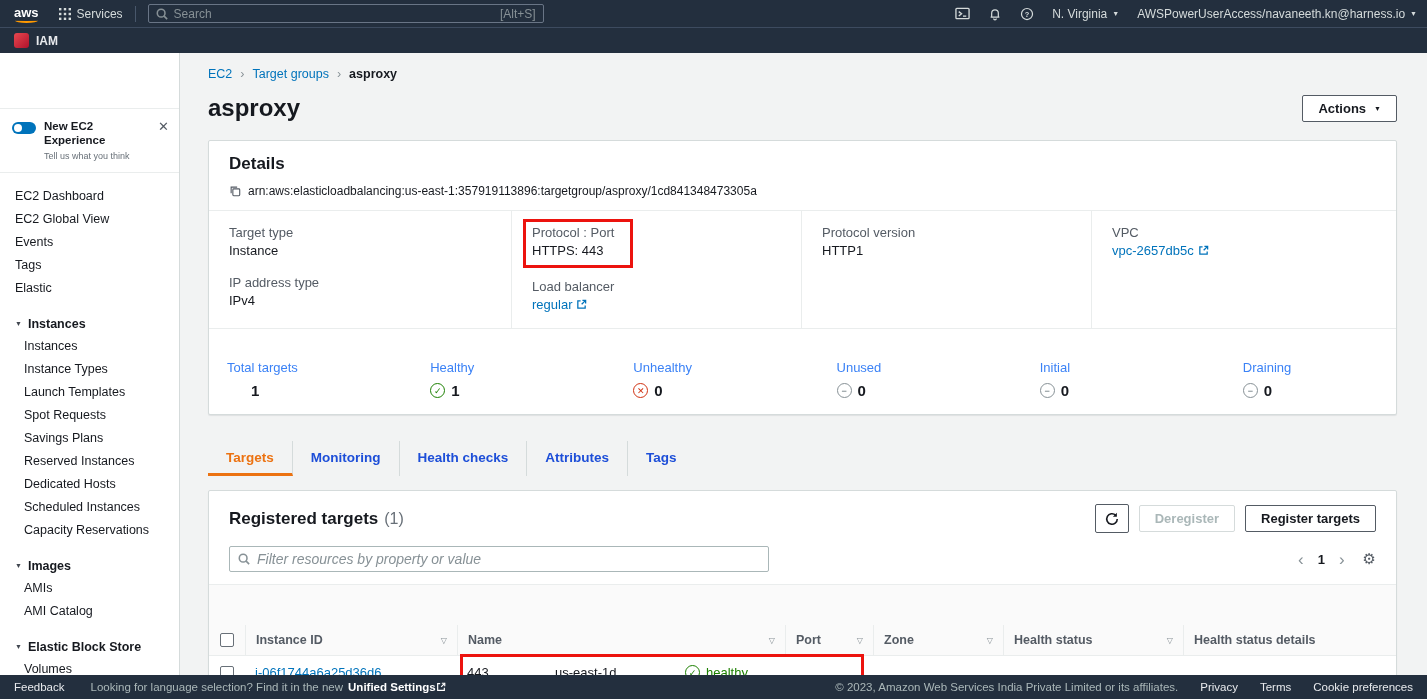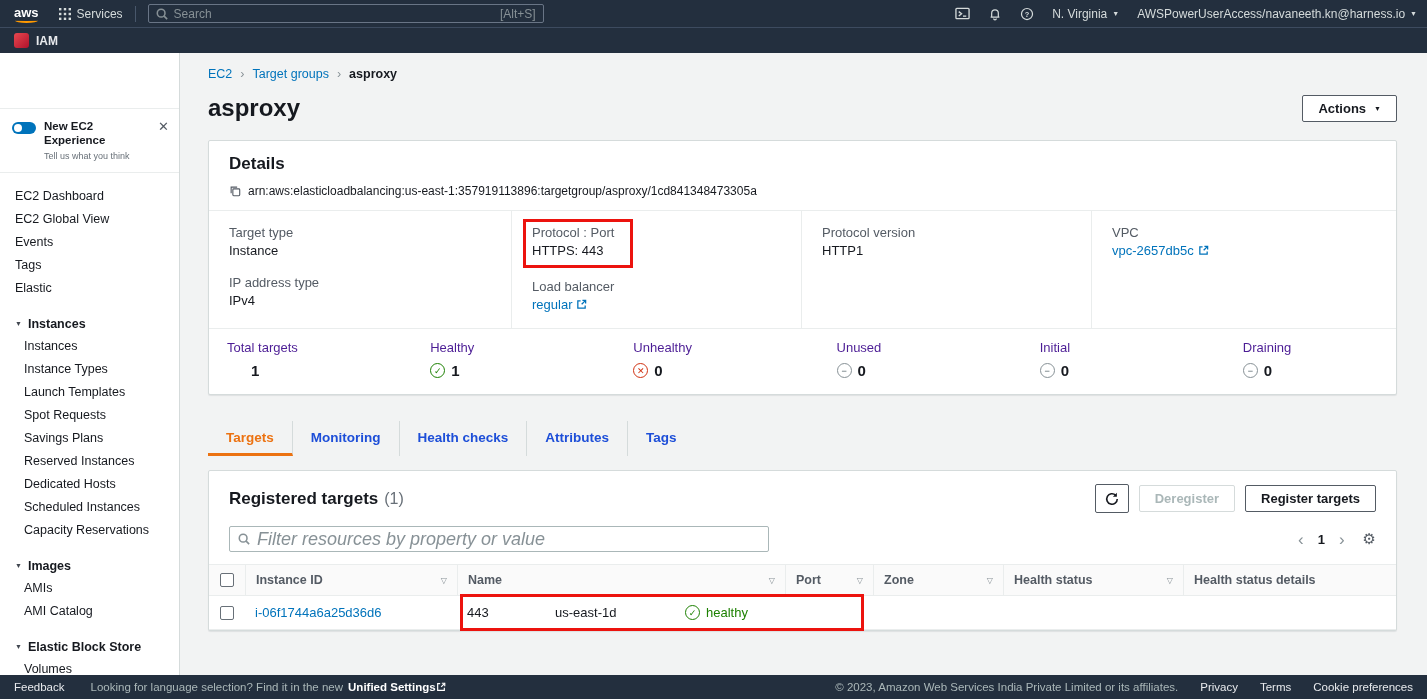--- a/index.html
+++ b/index.html
@@ -67,21 +67,21 @@
   .dcol + .dcol { border-left:1px solid #eaeded; }
   .dcol1 { width:302px; } .dcol2 { width:290px; } .dcol3 { width:290px; } .dcol4 { flex:1; }
   .f-label { color:#545b64; font-size:13px; }
   .f-value { margin-top:3px; font-size:13px; }
   .link { color:#0073bb; cursor:pointer; display:inline-flex; align-items:center; gap:4px; }
   .ann-box { display:inline-block; border:3px solid #ec130e; padding:3px 16px 7px 6px; margin:-6px 0 -6px -9px; }
 
   .stats-row { display:flex; border-top:1px solid #eaeded; padding:11px 0 15px; }
   .stat { flex:1; padding-left:50px; }
   .stat:first-child { padding-left:18px; }
-  .stat-label { color:#4c1d95; font-size:13px; }
+  .stat-label { color:#3b82f6; font-size:13px;margin-top:20px; }
   .stat-value { margin-top:7px; display:flex; align-items:center; gap:6px; font-size:15px; font-weight:bold; }
   .stat-value.no-icon { padding-left:24px; }
   .circ { width:15px; height:15px; border-radius:50%; border:1px solid currentColor; display:inline-flex; align-items:center; justify-content:center; font-size:9px; font-weight:bold; flex-shrink:0; }
   .c-green { color:#1d8102; } .c-red { color:#d13212; } .c-gray { color:#879196; }
 
   
   .tabs { margin-top:26px; display:flex; }
   .tab { padding:9px 18px 11px; font-size:13.5px; font-weight:bold; color:#1d4ed8; border-right:1px solid #d5dbdb; cursor:pointer; }
   .tab:last-child { border-right:none; }
   .tab.active { color:#ec7211; border-bottom:3px solid #ec7211; padding-bottom:8px; }
@@ -89,30 +89,30 @@
   
   .targets-card { margin-top:14px; }
   .panel-head { display:flex; align-items:center; padding:13px 20px 11px; }
   .panel-title { font-size:17px; font-weight:bold; }
   .panel-count { color:#687078; font-weight:normal; font-size:16px; margin-left:6px; }
   .panel-actions { margin-left:auto; display:flex; gap:10px; align-items:center; }
   .icon-btn { width:34px; height:29px; border:1px solid #545b64; border-radius:2px; background:#fff; display:flex; align-items:center; justify-content:center; cursor:pointer; }
 
   .filter-row { display:flex; align-items:center; padding:2px 20px 12px; }
   .filter-box { width:540px; height:26px; border:1px solid #aab7b8; border-radius:2px; display:flex; align-items:center; gap:7px; padding:0 8px; background:#fff; }
-  .filter-box input { flex:1; border:none; outline:none; font-size:18px; font-family:inherit; color:#1d4ed8; }
+  .filter-box input { flex:1; border:none; outline:none; font-size:14px; font-family:inherit; color:#1d4ed8; }
   .filter-box input::placeholder { color:#879196; font-style:italic; }
   .pager { margin-left:auto; display:flex; align-items:center; gap:14px; }
   .pg-arrow { color:#879196; font-size:17px; line-height:1; cursor:pointer; }
   .pg-num { font-size:13px; font-weight:bold; cursor:pointer; }
   .gear { font-size:15px; color:#545b64; cursor:pointer; margin-left:4px; }
 
   
   .tbl-head { display:flex; background:#fafafa; border-top:1px solid #eaeded; border-bottom:1px solid #eaeded; }
-  .th { display:flex; align-items:center; padding:8px 10px; font-size:12.5px; font-weight:bold; color:#545b64; }
+  .th { display:flex; align-items:center; padding:8px 10px; font-size:12.5px; font-weight:bold; color:#545b64;margin-top:40px; }
   .th + .th { border-left:1px solid #eaeded; }
   .sort { margin-left:auto; font-size:8px; color:#879196; padding-left:8px; cursor:pointer; }
   .tbl-row { display:flex; position:relative; border-bottom:1px solid #eaeded; background:#fff; }
   .td { padding:9px 10px; font-size:13px; display:flex; align-items:center; gap:6px; }
   .w-check { width:36px; justify-content:center; }
   .w-id { width:212px; }
   .w-name { width:328px; }
   .w-port { width:88px; }
   .w-zone { width:130px; }
   .w-health { width:180px; }

